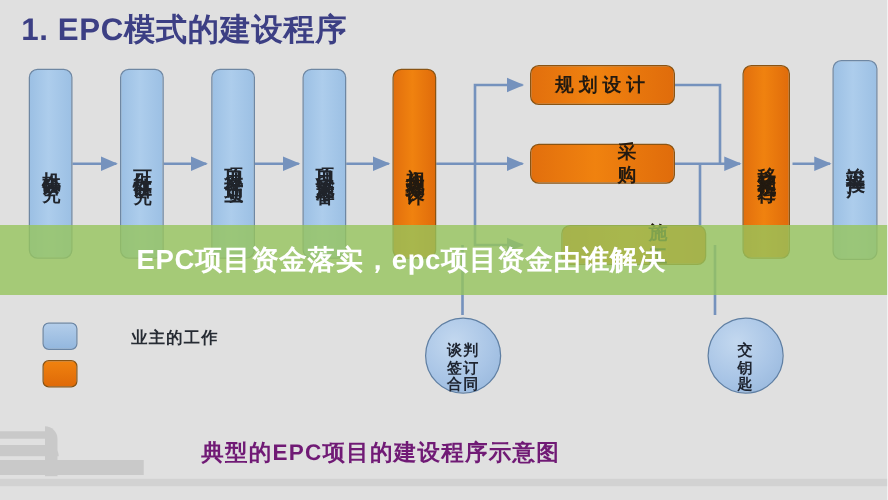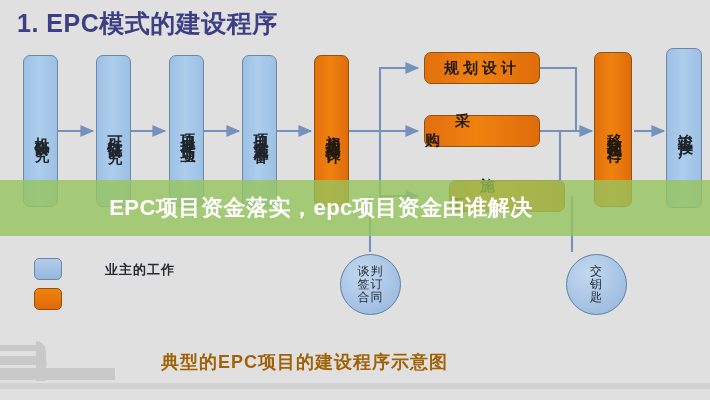--- a/index.html
+++ b/index.html
@@ -53,24 +53,23 @@
 
   
   .box {
     position: absolute;
     box-sizing: border-box;
     border-radius: 7px;
     border: 1px solid #7a7a7a;
     display: flex;
     align-items: center;
     justify-content: center;
-    text-align: left;
+    text-align: right;
     color: #20242b;
     font-weight: bold;
-    font-family: Liberation Mono, monospace;
   }
   .box.blue {
     background: linear-gradient(to right, #9cc0e4 0%, #adcdec 45%, #9cc0e4 100%);
     border-color: #6e87a3;
   }
   .box.orange {
     background: linear-gradient(to right, #e26f0d 0%, #f0820f 45%, #e06c0b 100%);
     border-color: #8a5413;
     color: #231a10;
   }
@@ -89,25 +88,25 @@
   .htext.wide { letter-spacing: 30px; text-indent: 30px; }
 
   
   .circle {
     position: absolute;
     box-sizing: border-box;
     border-radius: 50%;
     background: radial-gradient(circle at 38% 32%, #c3d8ef 0%, #a9c5e6 55%, #93b4da 100%);
     border: 1px solid #5f7fa3;
     display: flex;
-    align-items: center;
+    align-items: flex-end;
     justify-content: center;
     text-align: center;
     font-size: 12px;
-    font-weight: normal;
+    font-weight: bold;
     color: #1e2430;
     line-height: 1.1;
     letter-spacing: 1px;
   }
 
   
   .legend-sw {
     position: absolute;
     width: 28px;
     height: 22px;
@@ -128,21 +127,21 @@
 
   
   .caption {
     position: absolute;
     left: 0;
     top: 350px;
     width: 609px;
     text-align: center;
     font-size: 18px;
     font-weight: bold;
-    color: #a16207;
+    color: #701a75;
     letter-spacing: 1px;
   }
 
   
   .band {
     position: absolute;
     left: 0;
     top: 180px;
     width: 710px;
     height: 56px;

